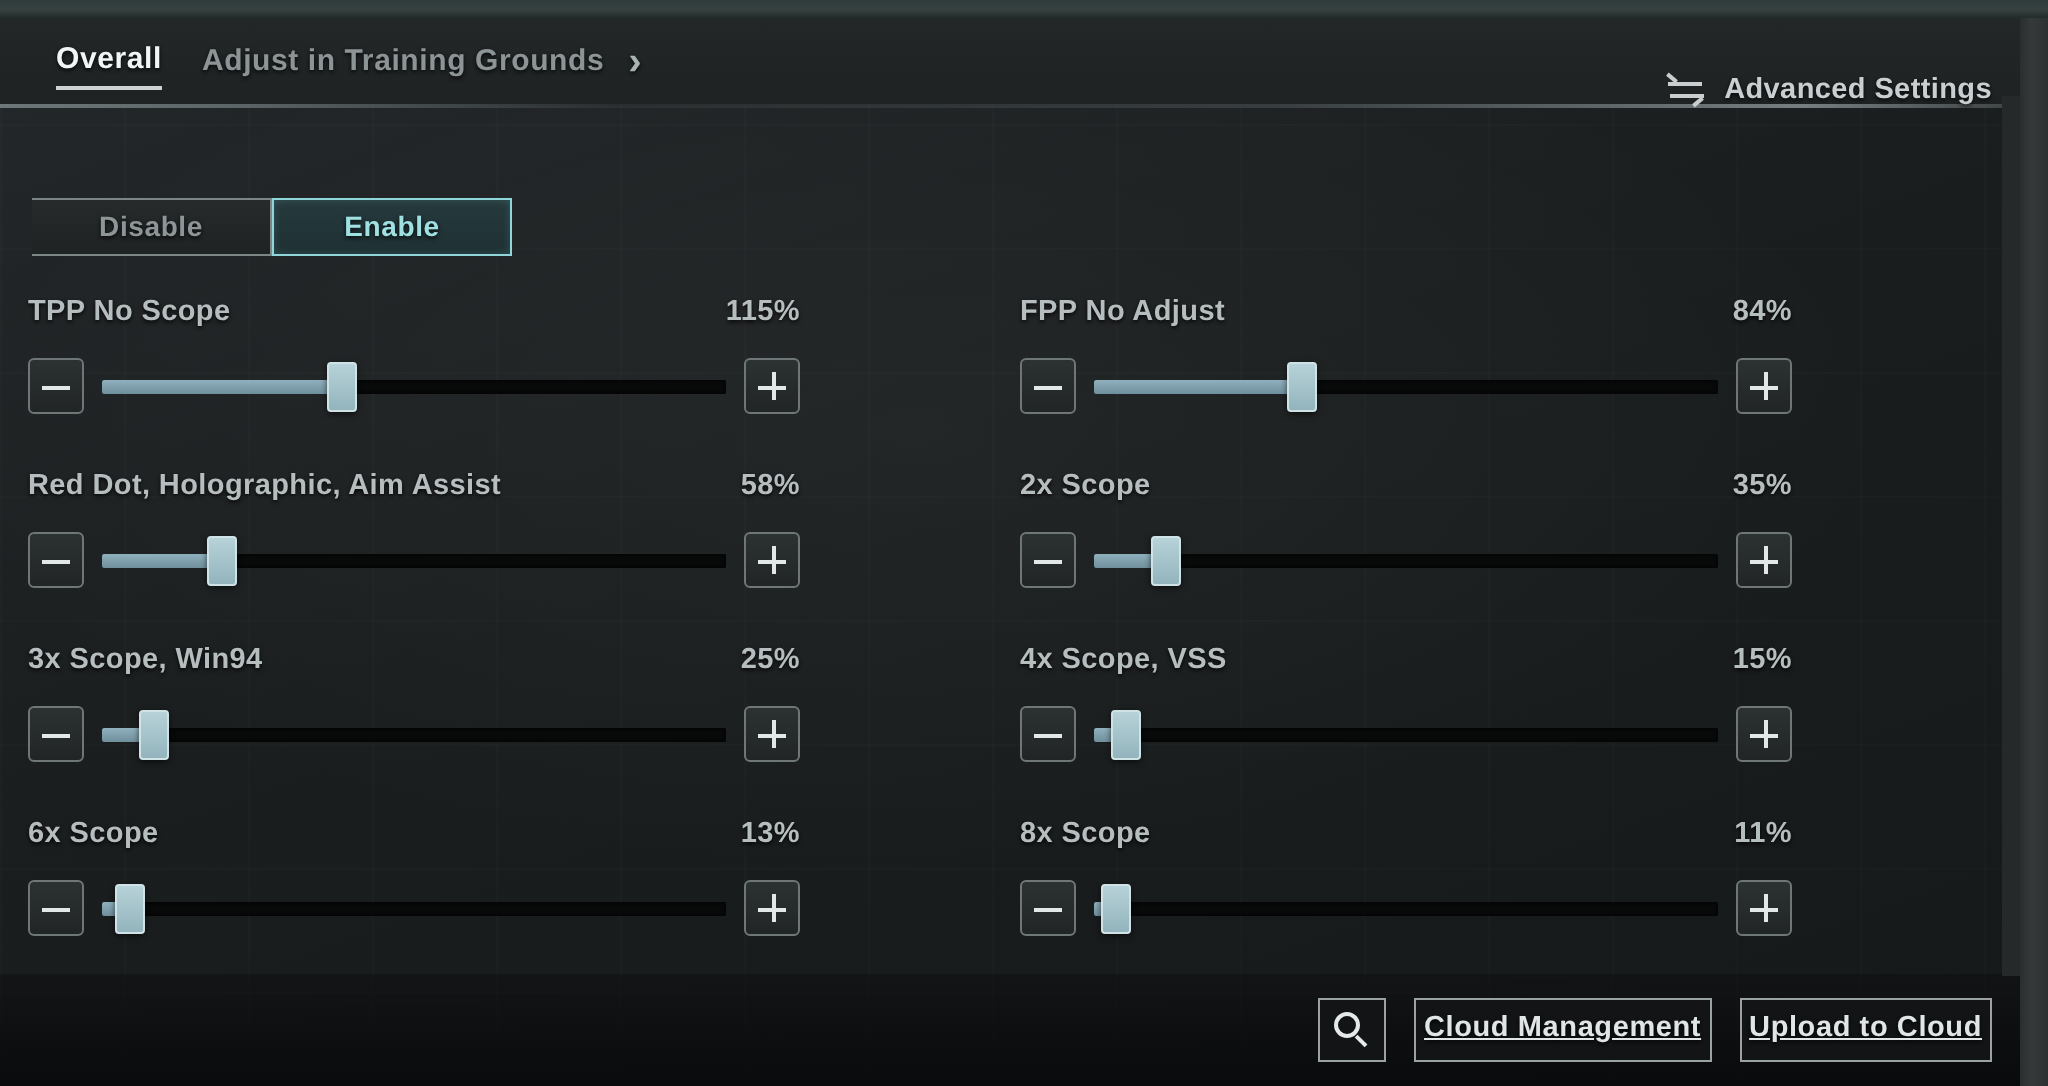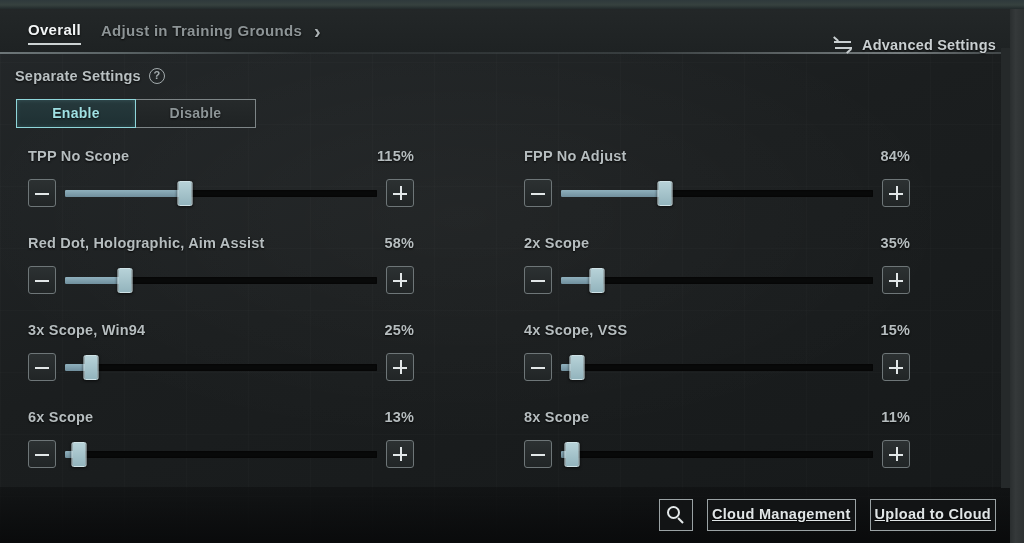--- a/index.html
+++ b/index.html
@@ -111,21 +111,21 @@
   }
   .toggle-btn.off {
     border:1.5px solid #7d8587; border-left:none; color:#8d9597;
     background:linear-gradient(180deg,#262a2b,#1f2324);
   }
 
   
   .grid {
     position:absolute; left:0; top:148px; width:1010px;
   }
-  .row-group { position:relative; height:87px;margin-left:14px; }
+  .row-group { position:relative; height:87px; }
   .srow { position:absolute; width:386px; height:60px; }
   .srow.left  { left:14px; }
   .srow.right { left:510px; }
   .srow-head {
     position:relative; height:22px; display:flex;
     justify-content:space-between; align-items:flex-start;
   }
   .srow-name {
     font-size:14.5px; font-weight:bold; color:#b6bdbf; letter-spacing:.2px;
     text-shadow:0 1px 2px rgba(0,0,0,.85);
@@ -216,28 +216,24 @@
   <div class="adv">
     <span class="swap-icon">
       <i></i>
         <i></i>
         <i></i>
         <i></i>
     </span>
     <span class="adv-label">Advanced Settings</span>
   </div>
 
-  <div class="sep-label-row">
-    <span class="sep-label">Separate Settings</span>
-    <span class="help-icon">?</span>
-  </div>
 
   <div class="toggle-group">
+    <div class="toggle-btn off">Disable</div>
     <div class="toggle-btn on">Enable</div>
-    <div class="toggle-btn off">Disable</div>
   </div>
 
   <div class="grid" id="slider-grid">
       <div class="row-group">
         <div class="srow left">
           <div class="srow-head">
             <span class="srow-name">TPP No Scope</span>
             <span class="srow-val">115%</span>
           </div>
           <div class="srow-ctl">

